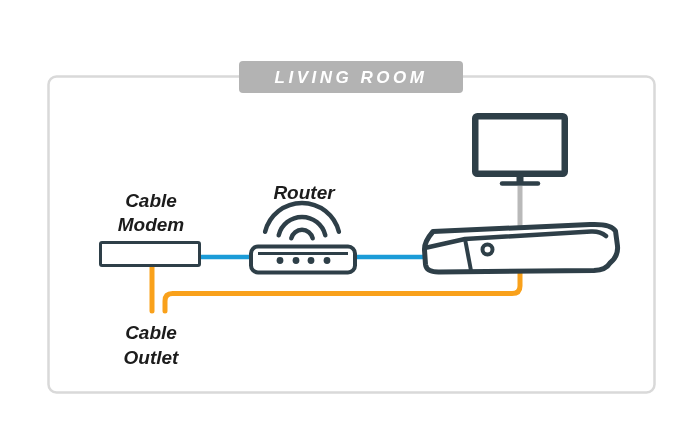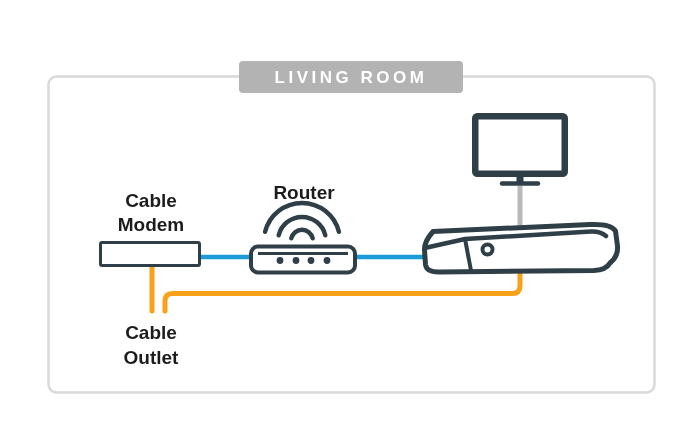--- a/index.html
+++ b/index.html
@@ -2,20 +2,21 @@
 <html><head>
 <meta charset="utf-8">
 <style>
   html,body{margin:0;padding:0;background:#fff;}
   .stage{
     position:relative;
     width:700px;height:448px;
     background:#ffffff;
     overflow:hidden;
     font-family:"Liberation Sans",sans-serif;
+    font-style:italic;
   }
   svg{display:block;}
   .room-border{fill:none;stroke:#d9d9d9;stroke-width:2.5;}
   .badge-bg{fill:#b3b3b3;}
   .badge-text{
     font-family:"Liberation Sans",sans-serif;
     font-weight:700;font-size:17px;
     letter-spacing:3.5px;fill:#ffffff;
   }
   .lbl{

